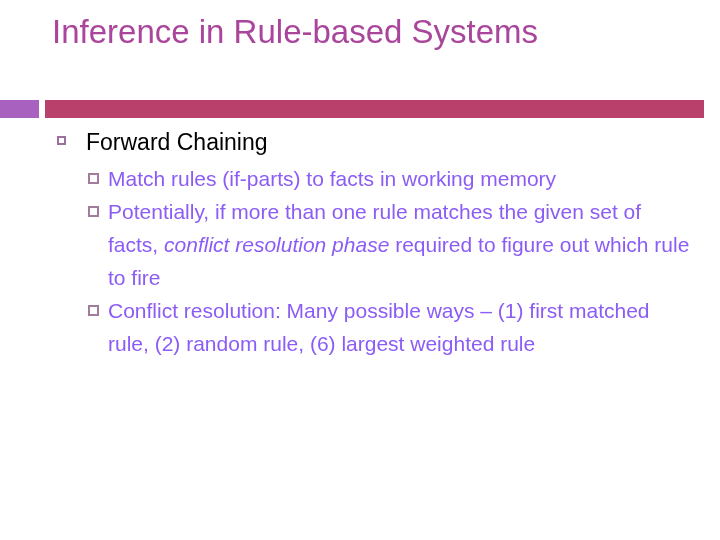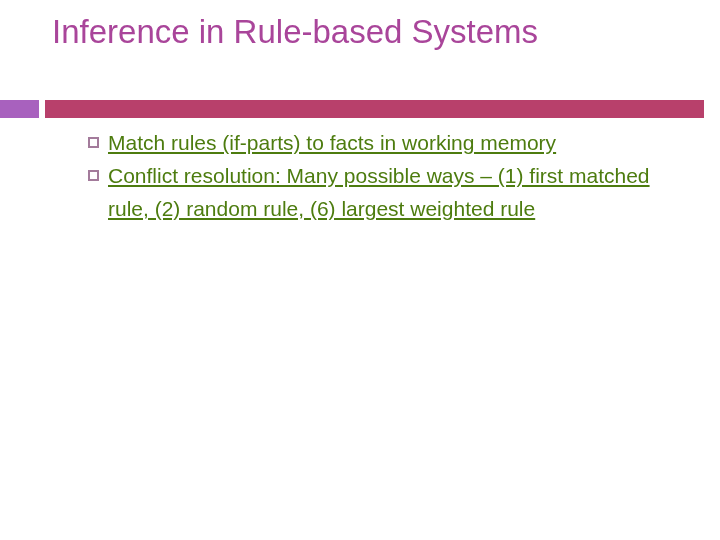--- a/index.html
+++ b/index.html
@@ -87,24 +87,23 @@
     box-sizing: border-box;
     background: transparent;
   }
 
   .lvl2 {
     position: relative;
     padding-left: 108px;
     padding-right: 26px;
     font-size: 21px;
     line-height: 33px;
-    color: #4d7c0f;
+    color: #8b5cf6;
     margin: 0;
     text-indent: 0;
-    text-decoration: underline;
   }
   .lvl2 .bullet {
     position: absolute;
     left: 88px;
     top: 11px;
     width: 11px;
     height: 11px;
     border: 2px solid #a37b9b;
     box-sizing: border-box;
     background: transparent;
@@ -123,30 +122,38 @@
 
   <div class="title-zone">
     <div class="slide-title">Inference in Rule-based Systems</div>
   </div>
 
   <div class="band-left"></div>
   <div class="band-main"></div>
 
   <div class="body">
 
+    <div class="lvl1">
+      <span class="bullet"></span>
+      <span>Forward Chaining</span>
+    </div>
 
     <div class="lvl2">
       <span class="bullet"></span>
       <span class="txt"><span>Match rules (if-parts) to facts in working memory</span></span>
     </div>
 
     <div class="lvl2">
       <span class="bullet"></span>
     </div>
 
+    <div class="lvl2">
+      <span class="bullet"></span>
+      <span class="txt"><span>Potentially, if more than one rule matches the given set of facts, </span><em>conflict resolution phase</em><span> required to figure out which rule to fire</span></span>
+    </div>
 
     <div class="lvl2">
       <span class="bullet"></span>
       <span class="txt"><span>Conflict resolution: Many possible ways – (1) first matched rule, (2) random rule, (6) largest weighted rule</span></span>
     </div>
 
   </div>
 </div>
 
 </body></html>

